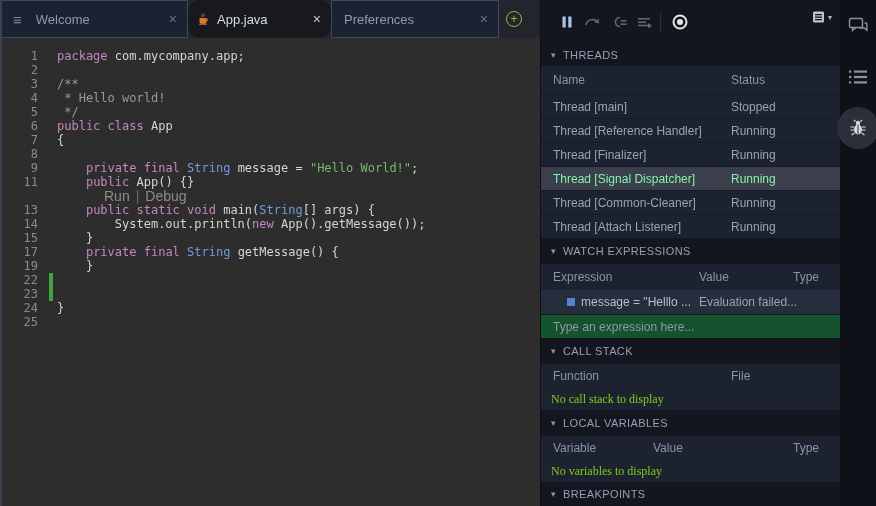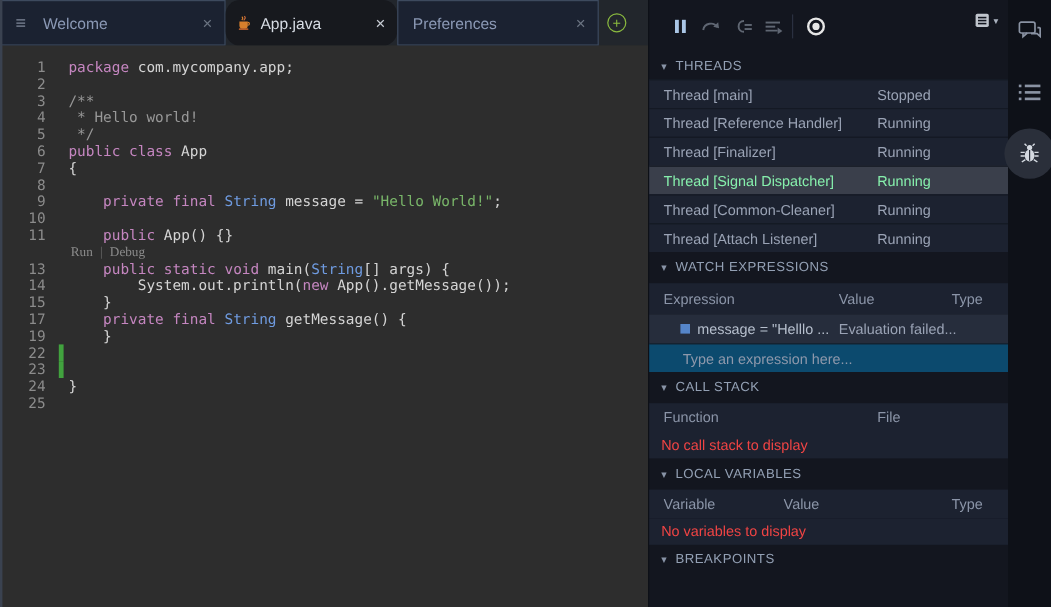--- a/index.html
+++ b/index.html
@@ -35,22 +35,22 @@
             font-family:"DejaVu Sans Mono","Liberation Mono",monospace; font-size:12px; }
   .line { height:14px; line-height:14px; position:relative; padding-left:57px; white-space:pre; }
   .line .num { position:absolute; left:0; top:0; width:38px; text-align:right;
                color:#8b8b8b; }
   .line.current { background-image:linear-gradient(90deg, rgba(0,0,0,0) 0, rgba(0,0,0,0) 44px, #353535 44px, #353535 100%); }
   .seg-p  { color:#d4d4d4; }
   .seg-k  { color:#c586c0; }
   .seg-ty { color:#6f9be0; }
   .seg-s  { color:#79b669; }
   .seg-cm { color:#989898; }
-  .line.codelens { padding-left:59px; font-family:Liberation Serif, serif;
-                   font-size:11px; color:#8c8c8c; }
+  .line.codelens { padding-left:104px; font-family:Liberation Sans, sans-serif;
+                   font-size:14px; color:#8c8c8c; }
   .line.codelens .cl-sep { margin:0 6px; color:#6a6a6a; }
   .bp { position:absolute; left:5px; top:2px; width:11px; height:11px; border-radius:50%;
         background:#f0686e; }
   .gitbar { position:absolute; left:49px; top:0; width:4px; height:14px; background:#41a23e; }
   .execbar { position:absolute; left:62px; top:0; width:5px; height:14px; background:#2a7ca3; }
   .cursor-bar { position:absolute; left:107px; top:0; width:2px; height:14px; background:#f2994a; }
   .cursor-head { position:absolute; left:104px; top:0; width:7px; height:7px; background:#f2994a; }
 
   
   .panel { width:300px; height:506px; background:#13161f; border-left:1px solid #0d1017;
@@ -79,24 +79,24 @@
   .c1 { left:12px; } .thr-c2 { left:190px; }
   .w-c2 { left:158px; } .w-c3 { left:252px; }
   .cs-c2 { left:190px; }
   .lv-c2 { left:112px; } .lv-c3 { left:252px; }
 
   .th-watch { height:26px; flex:0 0 26px; }
   .wrow { height:24px; flex:0 0 24px; position:relative; background:#262d3c; cursor:pointer; }
   .wrow .wexpr { left:40px; color:#b6bfcd; }
   .wdiamond { position:absolute; left:26px; top:50%; width:8px; height:8px; background:#5585c9;
               transform:translateY(-50%) rotate(45deg); }
-  .wplaceholder { height:24px; flex:0 0 24px; background:#0c4a6e; border-top:1px solid #141924;
-                  display:flex; align-items:center; padding-left:28px; color:#8e98ab; cursor:text; }
+  .wplaceholder { height:24px; flex:0 0 24px; background:#14532d; border-top:1px solid #141924;
+                  display:flex; align-items:center; padding-left:12px; color:#8e98ab; cursor:text; }
   .th-stack { height:24px; flex:0 0 24px; }
-  .empty-row { display:flex; align-items:center; padding-left:10px; color:#ef4444; background:#1c2230; }
+  .empty-row { display:flex; align-items:center; padding-left:10px; color:#84cc16; background:#1c2230;font-family:Liberation Serif, serif; }
   .er-stack { height:22px; flex:0 0 22px; }
   .th-locals { height:24px; flex:0 0 24px; }
   .er-locals { height:22px; flex:0 0 22px; }
 
   
   .abar { width:36px; height:506px; background:#0e1118; position:relative; }
   .a-ico { position:absolute; left:50%; transform:translateX(-50%); cursor:pointer;
            display:flex; align-items:center; justify-content:center; }
   .a-chat { top:14px; width:24px; height:24px; }
   .a-list { top:65px; width:24px; height:24px; }
@@ -141,21 +141,20 @@
       <div id="code-lines">
           <div class="line"><span class="num">1</span><span class="seg-k">package</span><span class="seg-p"> com.mycompany.app;</span></div>
           <div class="line"><span class="num">2</span></div>
           <div class="line"><span class="num">3</span><span class="seg-cm">/**</span></div>
           <div class="line"><span class="num">4</span><span class="seg-cm"> * Hello world!</span></div>
           <div class="line"><span class="num">5</span><span class="seg-cm"> */</span></div>
           <div class="line"><span class="num">6</span><span class="seg-k">public class</span><span class="seg-p"> App</span></div>
           <div class="line"><span class="num">7</span><span class="seg-p">{</span></div>
           <div class="line"><span class="num">8</span></div>
           <div class="line"><span class="num">9</span><span class="seg-p">    </span><span class="seg-k">private final</span><span class="seg-p"> </span><span class="seg-ty">String</span><span class="seg-p"> message = </span><span class="seg-s">"Hello World!"</span><span class="seg-p">;</span></div>
-          <div class="line"><span class="num">10</span></div>
           <div class="line"><span class="num">11</span><span class="seg-p">    </span><span class="seg-k">public</span><span class="seg-p"> App() {}</span></div>
           <div class="line codelens"><span>Run</span><span class="cl-sep">|</span><span>Debug</span></div>
           <div class="line"><span class="num">13</span><span class="seg-p">    </span><span class="seg-k">public static void</span><span class="seg-p"> main(</span><span class="seg-ty">String</span><span class="seg-p">[] args) {</span></div>
           <div class="line"><span class="num">14</span><span class="seg-p">        System.out.println(</span><span class="seg-k">new</span><span class="seg-p"> App().getMessage());</span></div>
           <div class="line"><span class="num">15</span><span class="seg-p">    }</span></div>
           <div class="line"><span class="num">17</span><span class="seg-p">    </span><span class="seg-k">private final</span><span class="seg-p"> </span><span class="seg-ty">String</span><span class="seg-p"> getMessage() {</span></div>
           <div class="line"><span class="num">19</span><span class="seg-p">    }</span></div>
           <div class="line"><span class="num">22</span><span class="gitbar"></span></div>
           <div class="line"><span class="num">23</span><span class="gitbar"></span></div>
           <div class="line"><span class="num">24</span><span class="seg-p">}</span></div>
@@ -209,20 +208,24 @@
           <rect x="3" y="9" width="7" height="1.3" fill="#13161f"></rect>
         </svg>
         <span class="caret">▾</span>
       </div>
     </div>
 
     <div class="sect-title st-threads">
       <span class="arr">▾</span>
       <span>THREADS</span>
     </div>
+    <div class="tbl thead th-threads">
+      <span class="c1">Name</span>
+      <span class="thr-c2">Status</span>
+    </div>
     <div id="threads-body">
         <div class="trow">
           <span class="c1">Thread [main]</span>
           <span class="thr-c2">Stopped</span>
         </div>
         <div class="trow">
           <span class="c1">Thread [Reference Handler]</span>
           <span class="thr-c2">Running</span>
         </div>
         <div class="trow">

